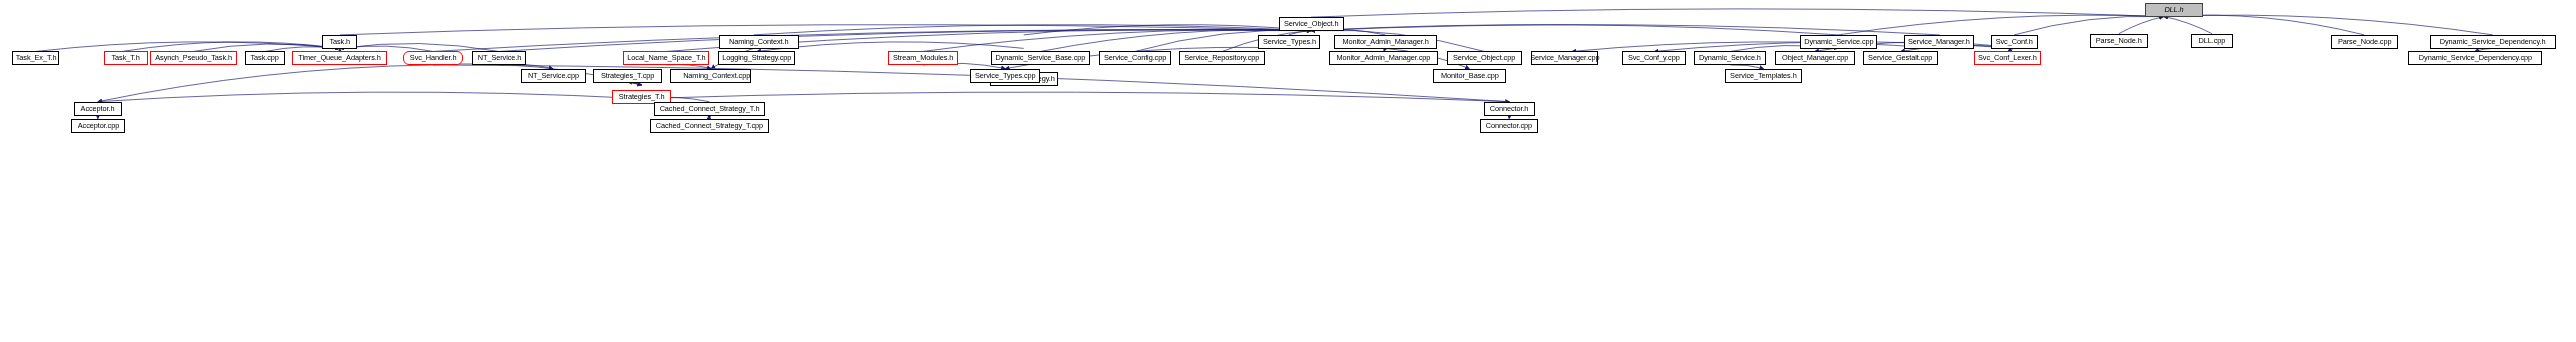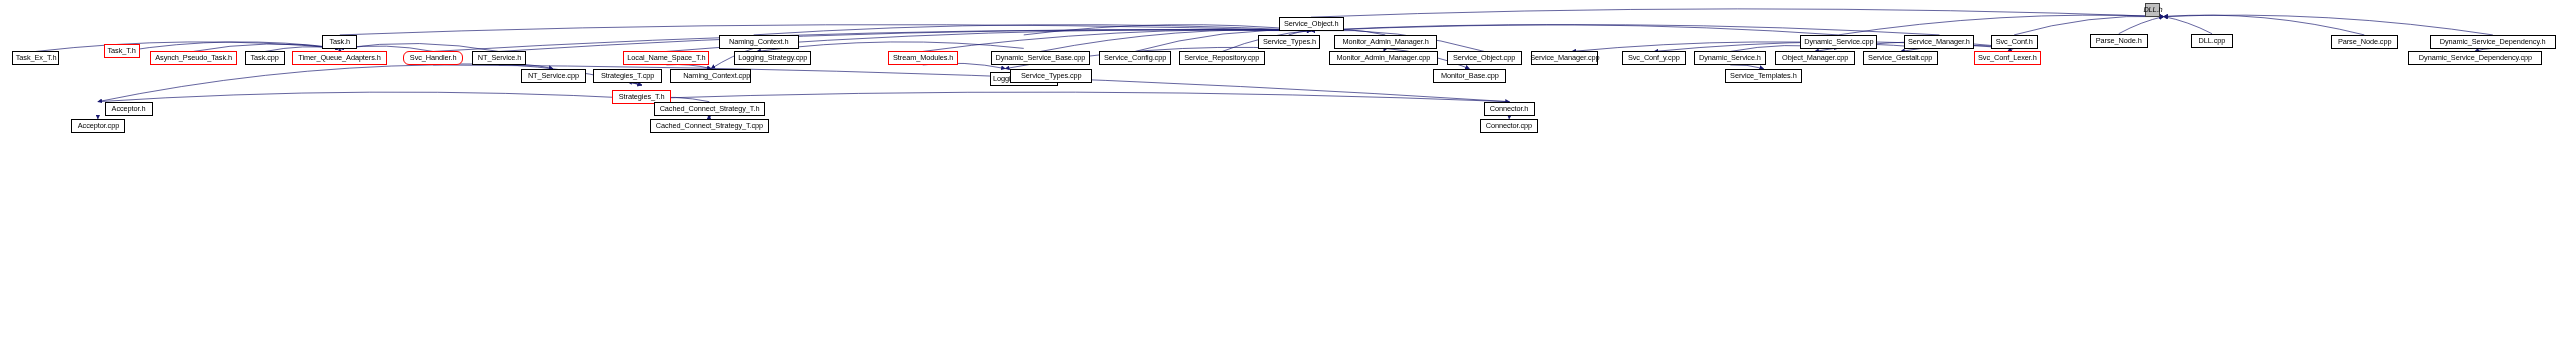--- a/index.html
+++ b/index.html
@@ -120,21 +120,21 @@
         <path d="M 1159.5 166 Q 1104.25 154.66 1049 161" marker-end="url(#arrow)"></path>
         <path d="M 1159.5 188 Q 1159.25 190.96 1159 194" marker-end="url(#arrow)"></path>
         <path d="M 1159 194 Q 1159.25 190.96 1159.5 188" marker-end="url(#arrow)"></path>
         <path d="M 160 188 Q 160 191 160 194" marker-end="url(#arrow)"></path>
         <path d="M 2467.5 188 Q 2467.25 190.96 2467 194" marker-end="url(#arrow)"></path>
         <path d="M 708 106 Q 434 110 160 166" marker-end="url(#arrow)"></path>
         <path d="M 708 106 Q 1587.75 110 2467.5 166" marker-end="url(#arrow)"></path>
       </g>
   </svg>
 
-<div class="node root" style="left: 2145px; top: 3.1px; width: 15px; font-style: italic;">
+<div class="node root" style="left: 2145px; top: 3.1px; width: 58px; font-style: italic;">
       <span class="lbl">DLL.h</span>
     </div>
     <div class="node" style="left: 1279px; top: 17px; width: 65px;">
       <span class="lbl">Service_Object.h</span>
     </div>
     <div class="node" style="left: 2090px; top: 34px; width: 58px;">
       <span class="lbl">Parse_Node.h</span>
     </div>
     <div class="node" style="left: 2191px; top: 34px; width: 42px;">
       <span class="lbl">DLL.cpp</span>
@@ -165,42 +165,42 @@
     </div>
     <div class="node" style="left: 2331px; top: 35px; width: 67px;">
       <span class="lbl">Parse_Node.cpp</span>
     </div>
     <div class="node" style="left: 2430px; top: 35px; width: 126px; justify-content: center;">
       <span class="lbl">Dynamic_Service_Dependency.h</span>
     </div>
     <div class="node" style="left: 12.2px; top: 51px; width: 47px;">
       <span class="lbl">Task_Ex_T.h</span>
     </div>
-    <div class="node red" style="left: 104px; top: 44px; width: 36px;">
+    <div class="node red" style="left: 104px; top: 51px; width: 44px;">
       <span class="lbl">Task_T.h</span>
     </div>
     <div class="node red" style="left: 150px; top: 51px; width: 87px;">
       <span class="lbl">Asynch_Pseudo_Task.h</span>
     </div>
     <div class="node" style="left: 245px; top: 51px; width: 40px;">
       <span class="lbl">Task.cpp</span>
     </div>
     <div class="node red" style="left: 292px; top: 51px; width: 95px; align-items: center;">
       <span class="lbl">Timer_Queue_Adapters.h</span>
     </div>
     <div class="node red" style="left: 403px; top: 51px; width: 60px; border-radius: 6px;">
       <span class="lbl">Svc_Handler.h</span>
     </div>
     <div class="node" style="left: 472px; top: 51px; width: 54px;">
       <span class="lbl">NT_Service.h</span>
     </div>
     <div class="node red" style="left: 623px; top: 51px; width: 86px;">
       <span class="lbl">Local_Name_Space_T.h</span>
     </div>
-    <div class="node" style="left: 718px; top: 51px; width: 77px; margin-left: 16px;">
+    <div class="node" style="left: 718px; top: 51px; width: 77px;">
       <span class="lbl">Logging_Strategy.cpp</span>
     </div>
     <div class="node red" style="left: 888px; top: 51px; width: 70px;">
       <span class="lbl">Stream_Modules.h</span>
     </div>
     <div class="node" style="left: 991px; top: 51px; width: 99px;">
       <span class="lbl">Dynamic_Service_Base.cpp</span>
     </div>
     <div class="node" style="left: 1099px; top: 51px; width: 72px;">
       <span class="lbl">Service_Config.cpp</span>
@@ -237,33 +237,33 @@
     </div>
     <div class="node" style="left: 521px; top: 69px; width: 65px;">
       <span class="lbl">NT_Service.cpp</span>
     </div>
     <div class="node" style="left: 593px; top: 69px; width: 69px;">
       <span class="lbl">Strategies_T.cpp</span>
     </div>
     <div class="node" style="left: 670px; top: 69px; width: 81px; padding-left: 12px;">
       <span class="lbl">Naming_Context.cpp</span>
     </div>
-    <div class="node" style="left: 1010px; top: 69px; width: 82px;">
+    <div class="node" style="left: 970px; top: 69px; width: 70px;">
       <span class="lbl">Service_Types.cpp</span>
     </div>
     <div class="node" style="left: 1433px; top: 69px; width: 73px;">
       <span class="lbl">Monitor_Base.cpp</span>
     </div>
     <div class="node" style="left: 1725px; top: 69px; width: 77px; align-items: center;">
       <span class="lbl">Service_Templates.h</span>
     </div>
     <div class="node red" style="left: 612px; top: 90px; width: 59px;">
       <span class="lbl">Strategies_T.h</span>
     </div>
-    <div class="node" style="left: 74px; top: 102px; width: 48px; margin-left: 31px;">
+    <div class="node" style="left: 74px; top: 102px; width: 48px;">
       <span class="lbl">Acceptor.h</span>
     </div>
     <div class="node" style="left: 654px; top: 102px; width: 111px;">
       <span class="lbl">Cached_Connect_Strategy_T.h</span>
     </div>
     <div class="node" style="left: 1484px; top: 102px; width: 51px;">
       <span class="lbl">Connector.h</span>
     </div>
     <div class="node" style="left: 71px; top: 119px; width: 54px;">
       <span class="lbl">Acceptor.cpp</span>

